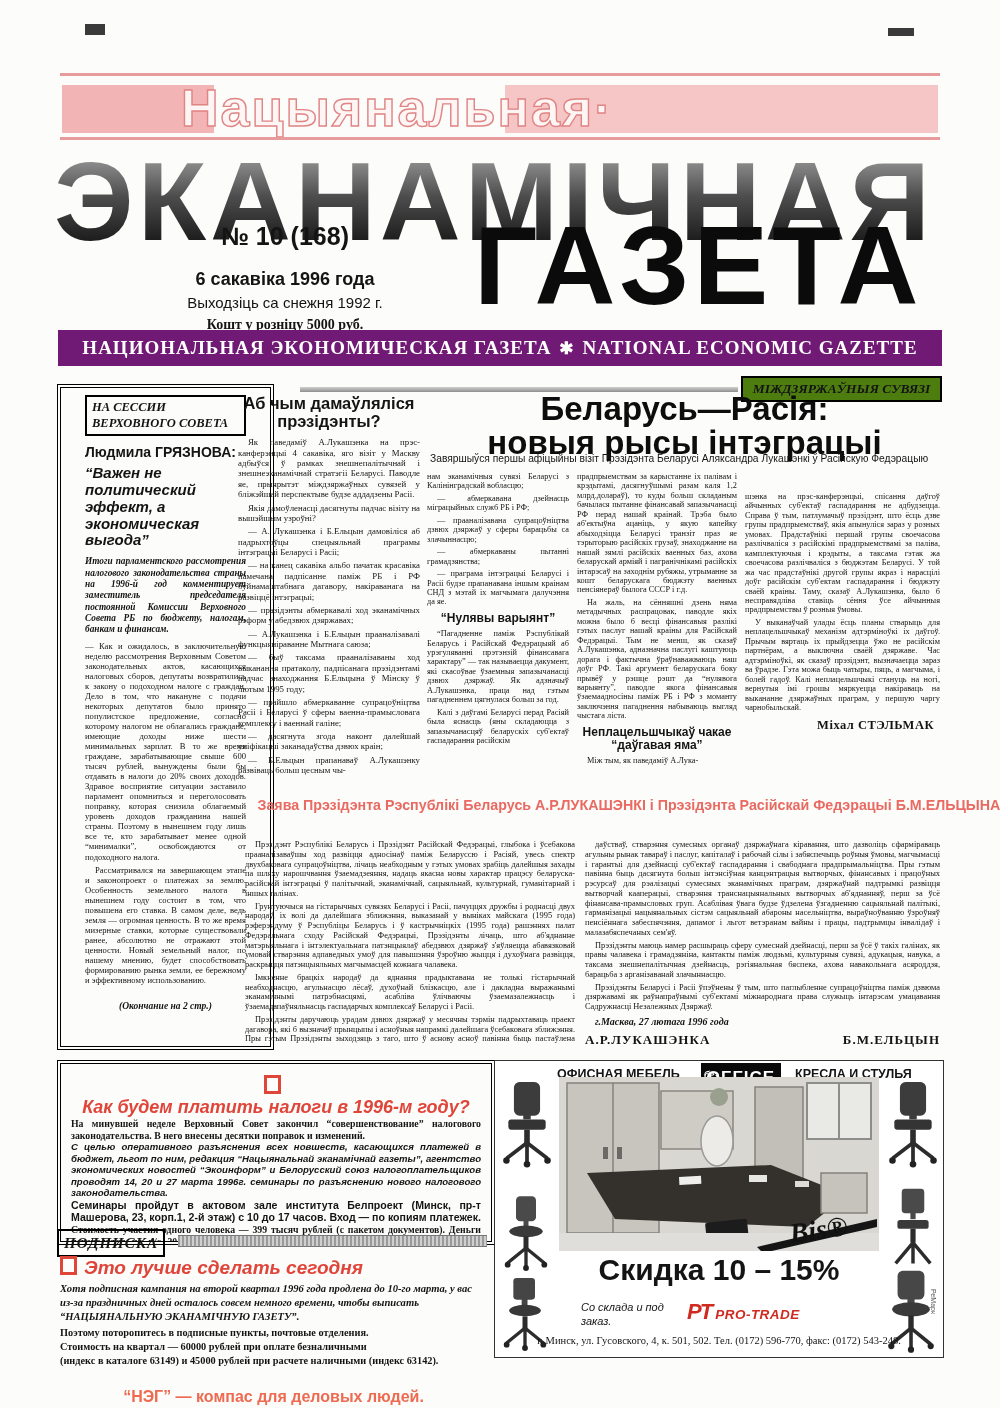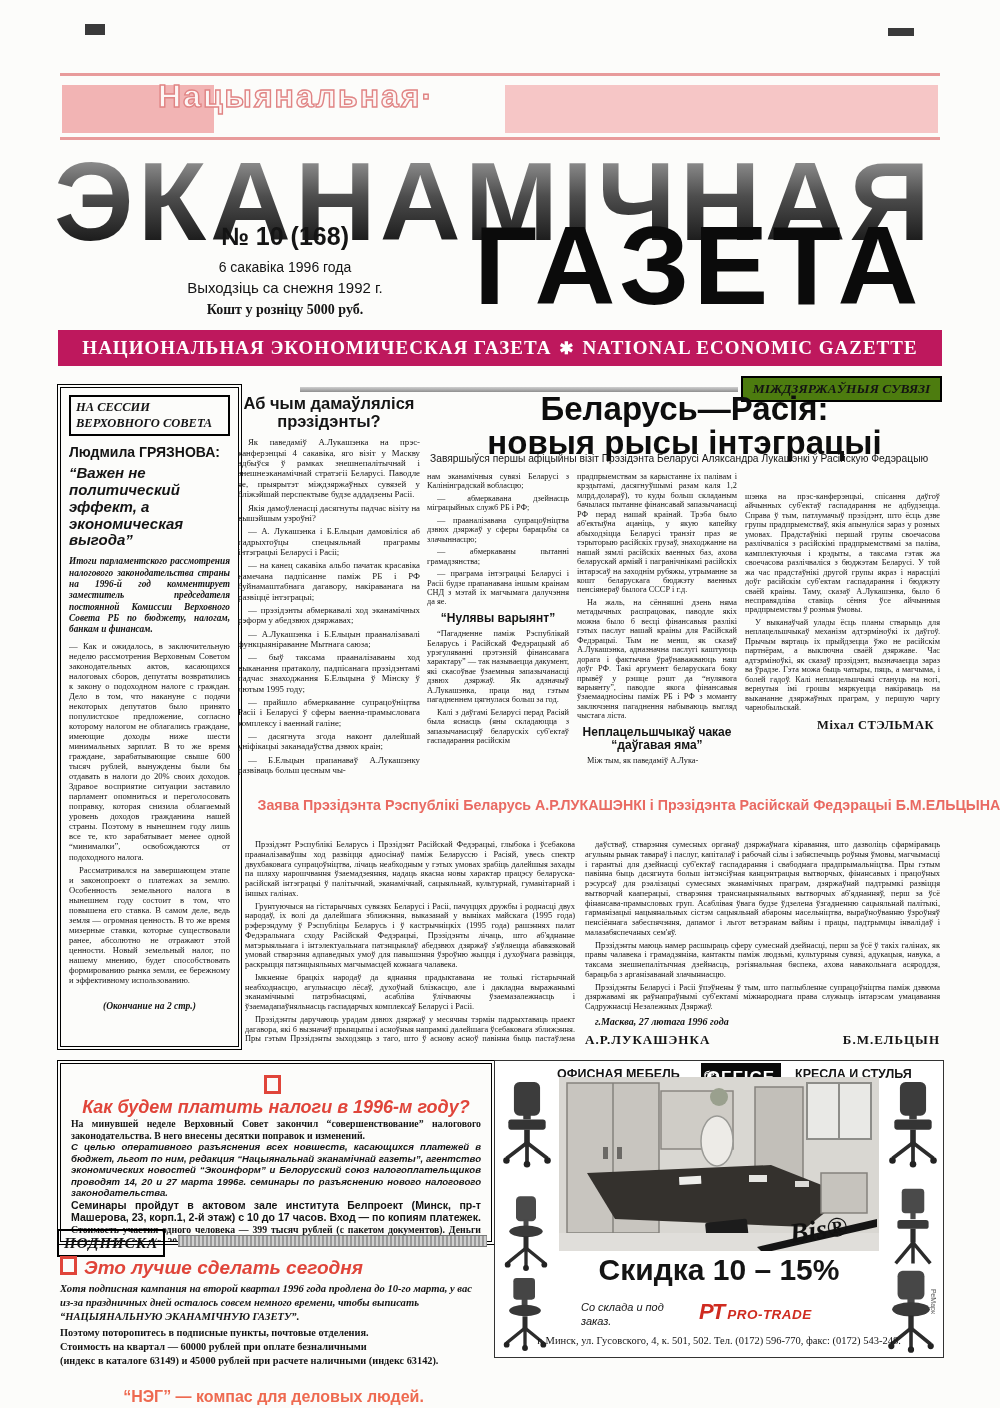--- a/index.html
+++ b/index.html
@@ -8,50 +8,50 @@
   .a{position:absolute;}
   .j{text-align:justify;}
   p{margin:0 0 3px 0;text-indent:10px;}
   p.ni{text-indent:0;}
 
   
   .print-mark{background:#3a3a3a;}
   .rule-pink{background:#e89b9b;height:3px;}
   .pink-block{background:#f2b4b4;}
   .pink-block.r2{background:#f6c6c6;}
-  .pretitle{font-family:"Liberation Sans",sans-serif;font-weight:bold;font-size:32px;
-            letter-spacing:2px;color:#f0b0b0;white-space:nowrap;}
+  .pretitle{font-family:"Liberation Sans",sans-serif;font-weight:bold;font-size:52px;
+            letter-spacing:2px;color:#f0b0b0;white-space:nowrap;margin-left:23px;}
   @supports (-webkit-text-stroke: 1px red){
     .pretitle{-webkit-text-stroke:1.4px #e08484;color:#fdf6f5;}
   }
   .title1{font-family:"Liberation Sans",sans-serif;font-weight:bold;font-size:112px;
           line-height:1;letter-spacing:4px;white-space:nowrap;color:#222;
           transform:scaleX(1);transform-origin:left top;}
   @supports (-webkit-background-clip: text){
     .title1{background:linear-gradient(180deg,#a8a8a8 0%,#4d4d4d 45%,#0a0a0a 100%);
             -webkit-background-clip:text;background-clip:text;color:transparent;}
   }
   .title2{font-family:"Liberation Sans",sans-serif;font-weight:bold;font-size:112px;
           line-height:1;letter-spacing:4px;color:#0b0b0b;white-space:nowrap;}
   .issue{text-align:center;font-family:"Liberation Sans",sans-serif;}
   .issue-no{font-size:25px;font-weight:bold;}
-  .issue-date{font-size:14px;font-weight:normal;margin-top:8px;}
+  .issue-date{font-size:18px;font-weight:bold;margin-top:18px;}
   .issue-since{font-size:15px;margin-top:4px;}
   .issue-price{font-family:"Liberation Serif",serif;font-size:14px;font-weight:bold;margin-top:6px;}
-  .banner{background:#be185d;color:#ffffff;font-weight:bold;font-size:19px;
+  .banner{background:#701a75;color:#ffffff;font-weight:bold;font-size:19px;
           letter-spacing:1px;text-align:center;line-height:36px;white-space:nowrap;}
   .banner .star{font-size:17px;padding:0 8px;}
 
   
   .rubric-box{border:2px solid #000;background:#4d7c0f;font-style:italic;font-weight:bold;
               text-align:center;}
   .gray-rule{background:linear-gradient(180deg,#cfcfcf,#8f8f8f);height:5px;}
 
   
-  .left-box{border:4px double #000;padding:7px 8px;overflow:hidden;}
+  .left-box{border:4px double #000;padding:7px 24px;overflow:hidden;}
   .sess-rubric{border:2px solid #000;padding:3px 5px;font-style:italic;font-weight:bold;
                font-size:12.5px;line-height:1.25;}
   .sess-author{font-family:"Liberation Sans",sans-serif;font-weight:bold;font-size:14px;
                margin-top:8px;}
   .sess-headline{font-family:"Liberation Sans",sans-serif;font-weight:bold;font-style:italic;
                  font-size:15px;line-height:1.12;margin-top:5px;}
   .sess-lead{font-weight:bold;font-style:italic;font-size:9.3px;line-height:1.22;margin-top:7px;}
   .sess-body{font-size:8.6px;line-height:1.17;margin-top:5px;}
   .sess-cont{font-style:italic;font-weight:bold;font-size:9.5px;text-align:center;margin-top:16px;}
 
@@ -340,20 +340,20 @@
       <ellipse cx="30" cy="45" rx="21" ry="8" fill="#3a3a3a"></ellipse>
         <rect x="27" y="52" width="6" height="14" fill="#2c2c2c"></rect>
       <path d="M30 66 L8 84 M30 66 L52 84 M30 66 L30 88" stroke="#2c2c2c" stroke-width="4" fill="none"></path>
       <circle cx="8" cy="86" r="3.5" fill="#222"></circle>
         <circle cx="52" cy="86" r="3.5" fill="#222"></circle>
         <circle cx="30" cy="90" r="3.5" fill="#222"></circle>
     </svg>
 
     <div class="a discount" style="left:64px;top:192px;width:320px;">Скидка 10 – 15%</div>
     <div class="a stock" style="left:86px;top:240px;width:100px;">Со склада и под заказ.</div>
-    <div class="a" style="left:204px;top:238px;">
+    <div class="a" style="left:192px;top:238px;">
       <span class="ptmark">PT</span><span class="ptname">PRO-TRADE</span>
     </div>
     <div class="a ad-address" style="left:0px;top:274px;width:448px;">г. Минск, ул. Гусовского, 4, к. 501, 502. Тел. (0172) 596-770, факс: (0172) 543-248.</div>
     <div class="a ad-credit" style="left:442px;top:228px;">РеМарк</div>
   </section>
 
 </div>
 
 </body></html>

